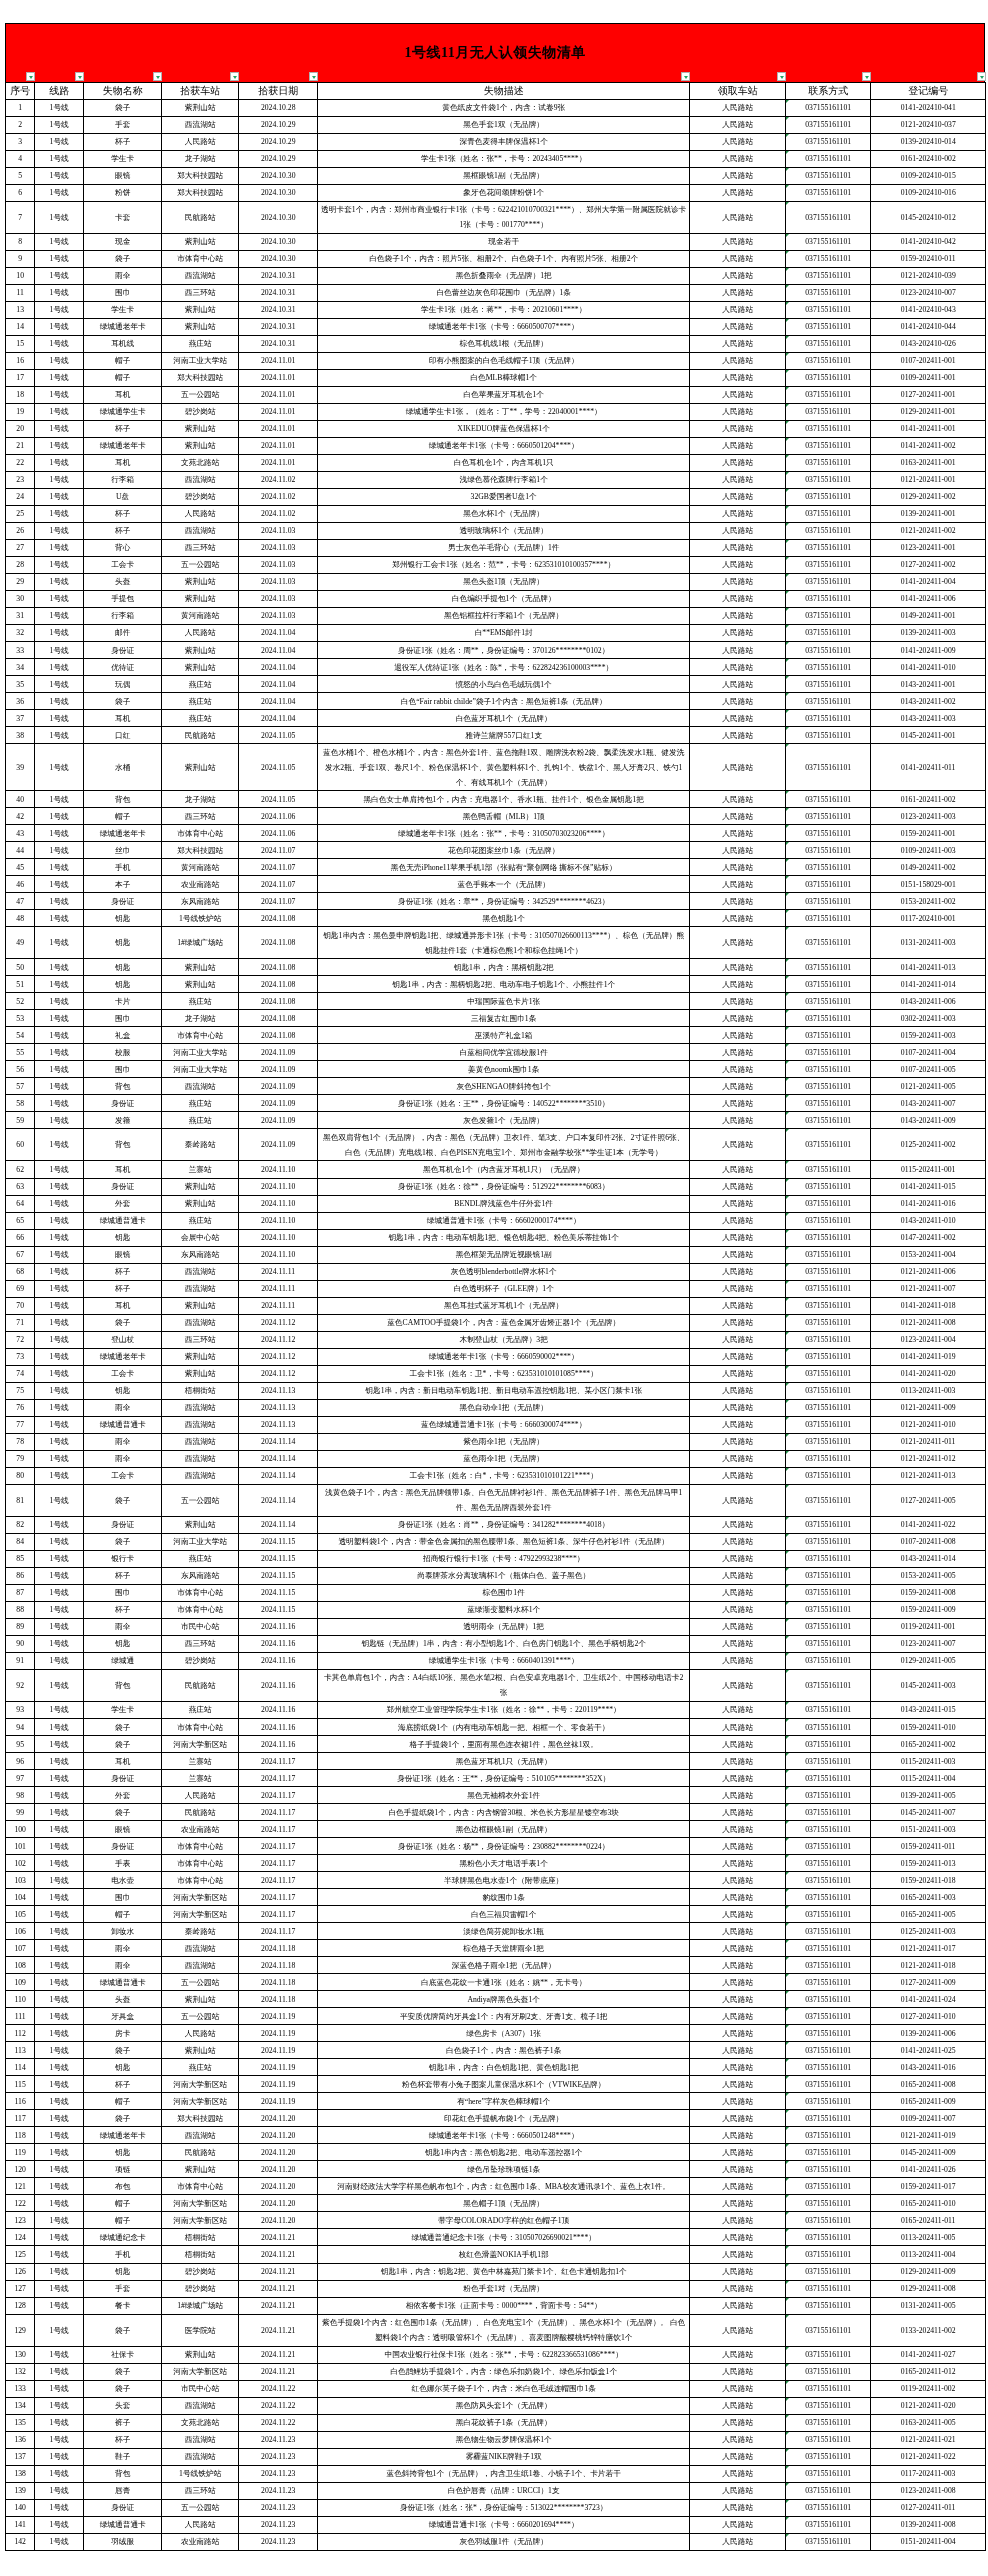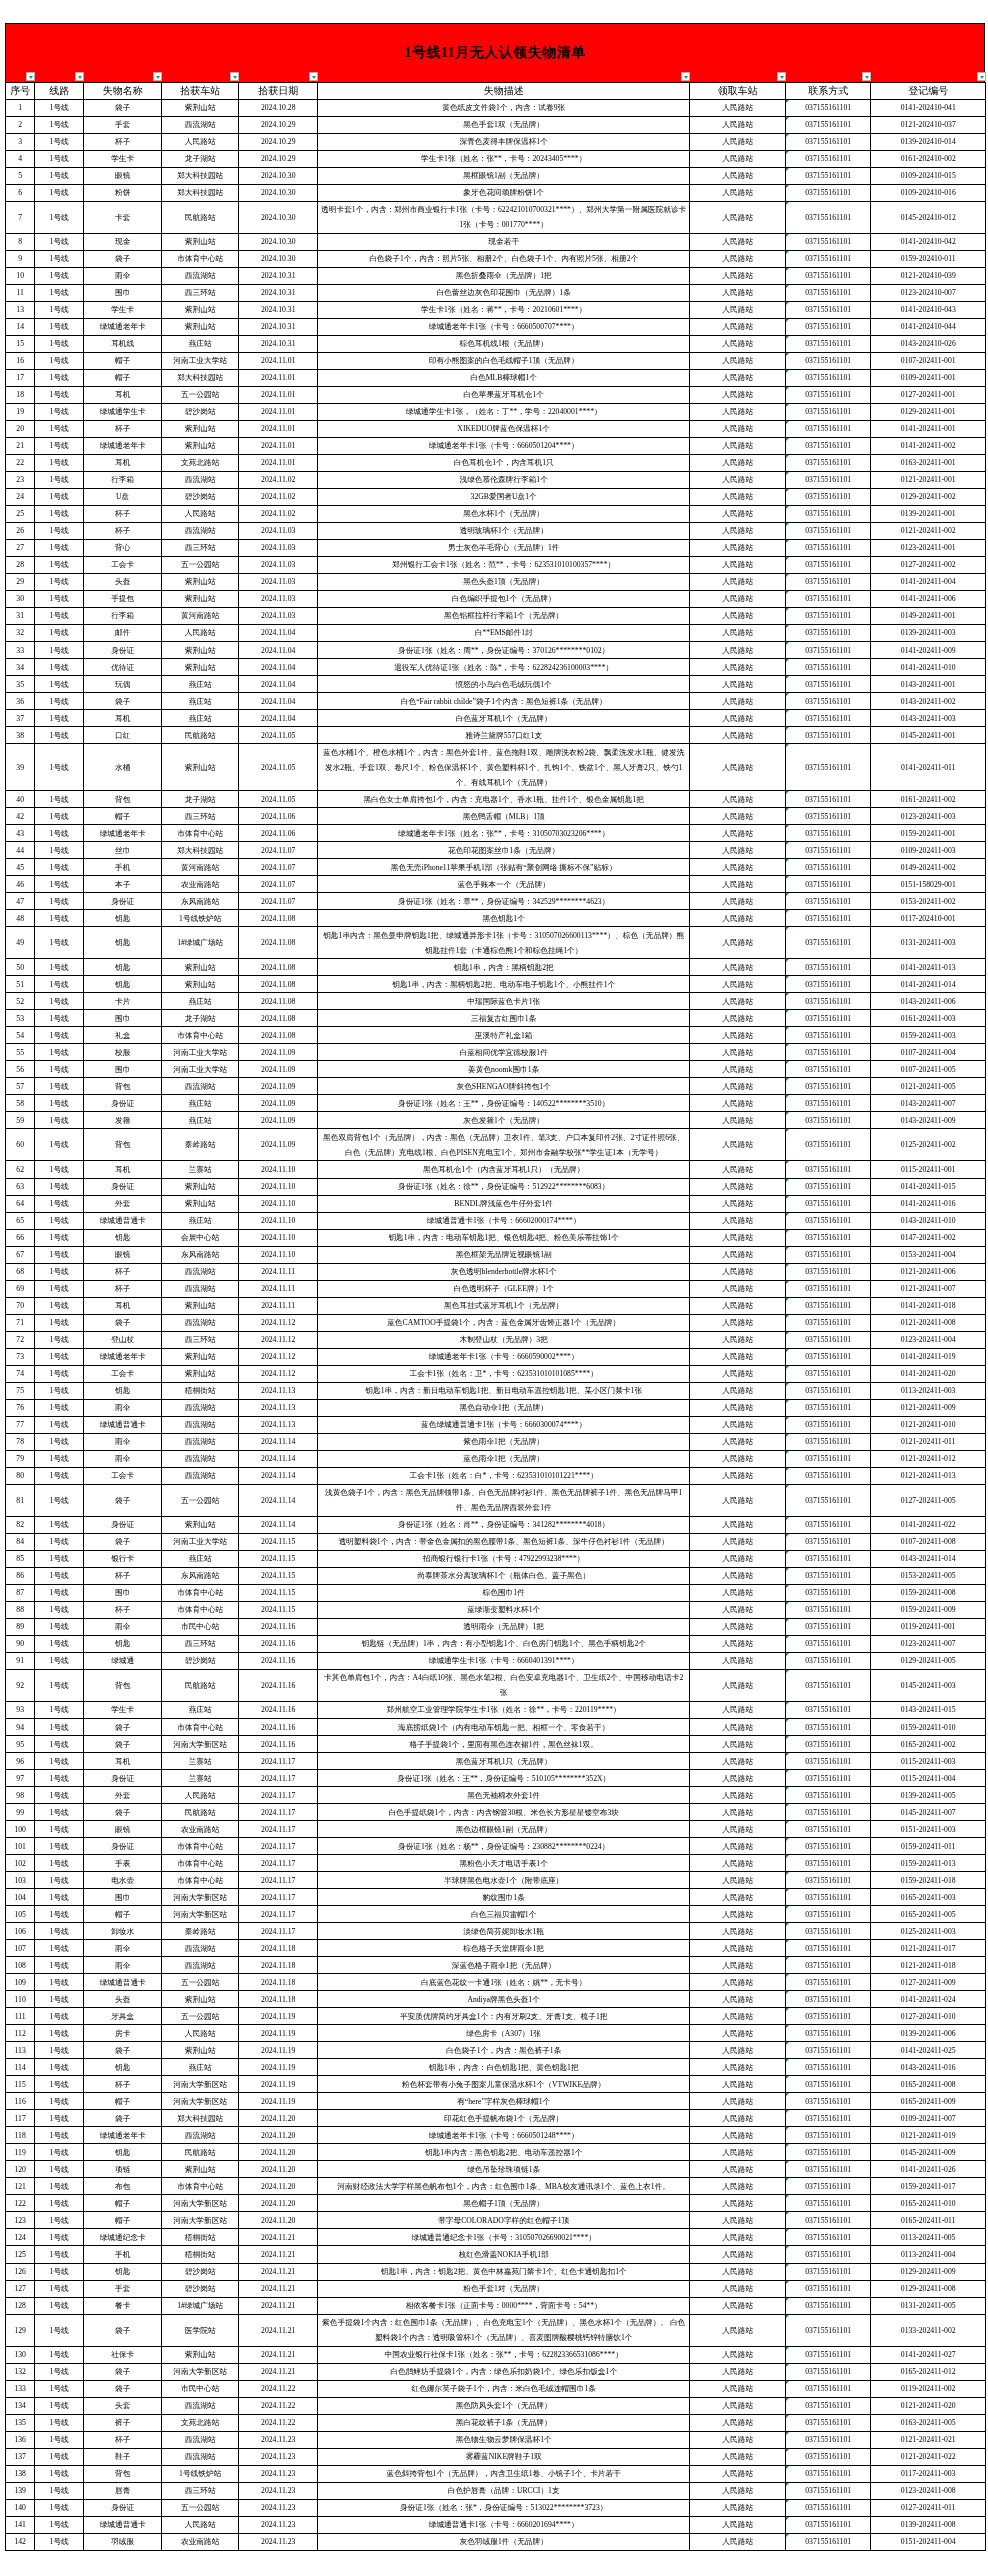--- a/index.html
+++ b/index.html
@@ -616,21 +616,21 @@
         </tr>
         <tr>
           <td>53</td>
           <td>1号线</td>
           <td>围巾</td>
           <td>龙子湖站</td>
           <td>2024.11.08</td>
           <td class="desc">三福复古红围巾1条</td>
           <td>人民路站</td>
           <td class="contact">037155161101</td>
-          <td>0161-202411-003</td>
+          <td>0302-202411-003</td>
         </tr>
         <tr>
           <td>54</td>
           <td>1号线</td>
           <td>礼盒</td>
           <td>市体育中心站</td>
           <td>2024.11.08</td>
           <td class="desc">巫溪特产礼盒1箱</td>
           <td>人民路站</td>
           <td class="contact">037155161101</td>

